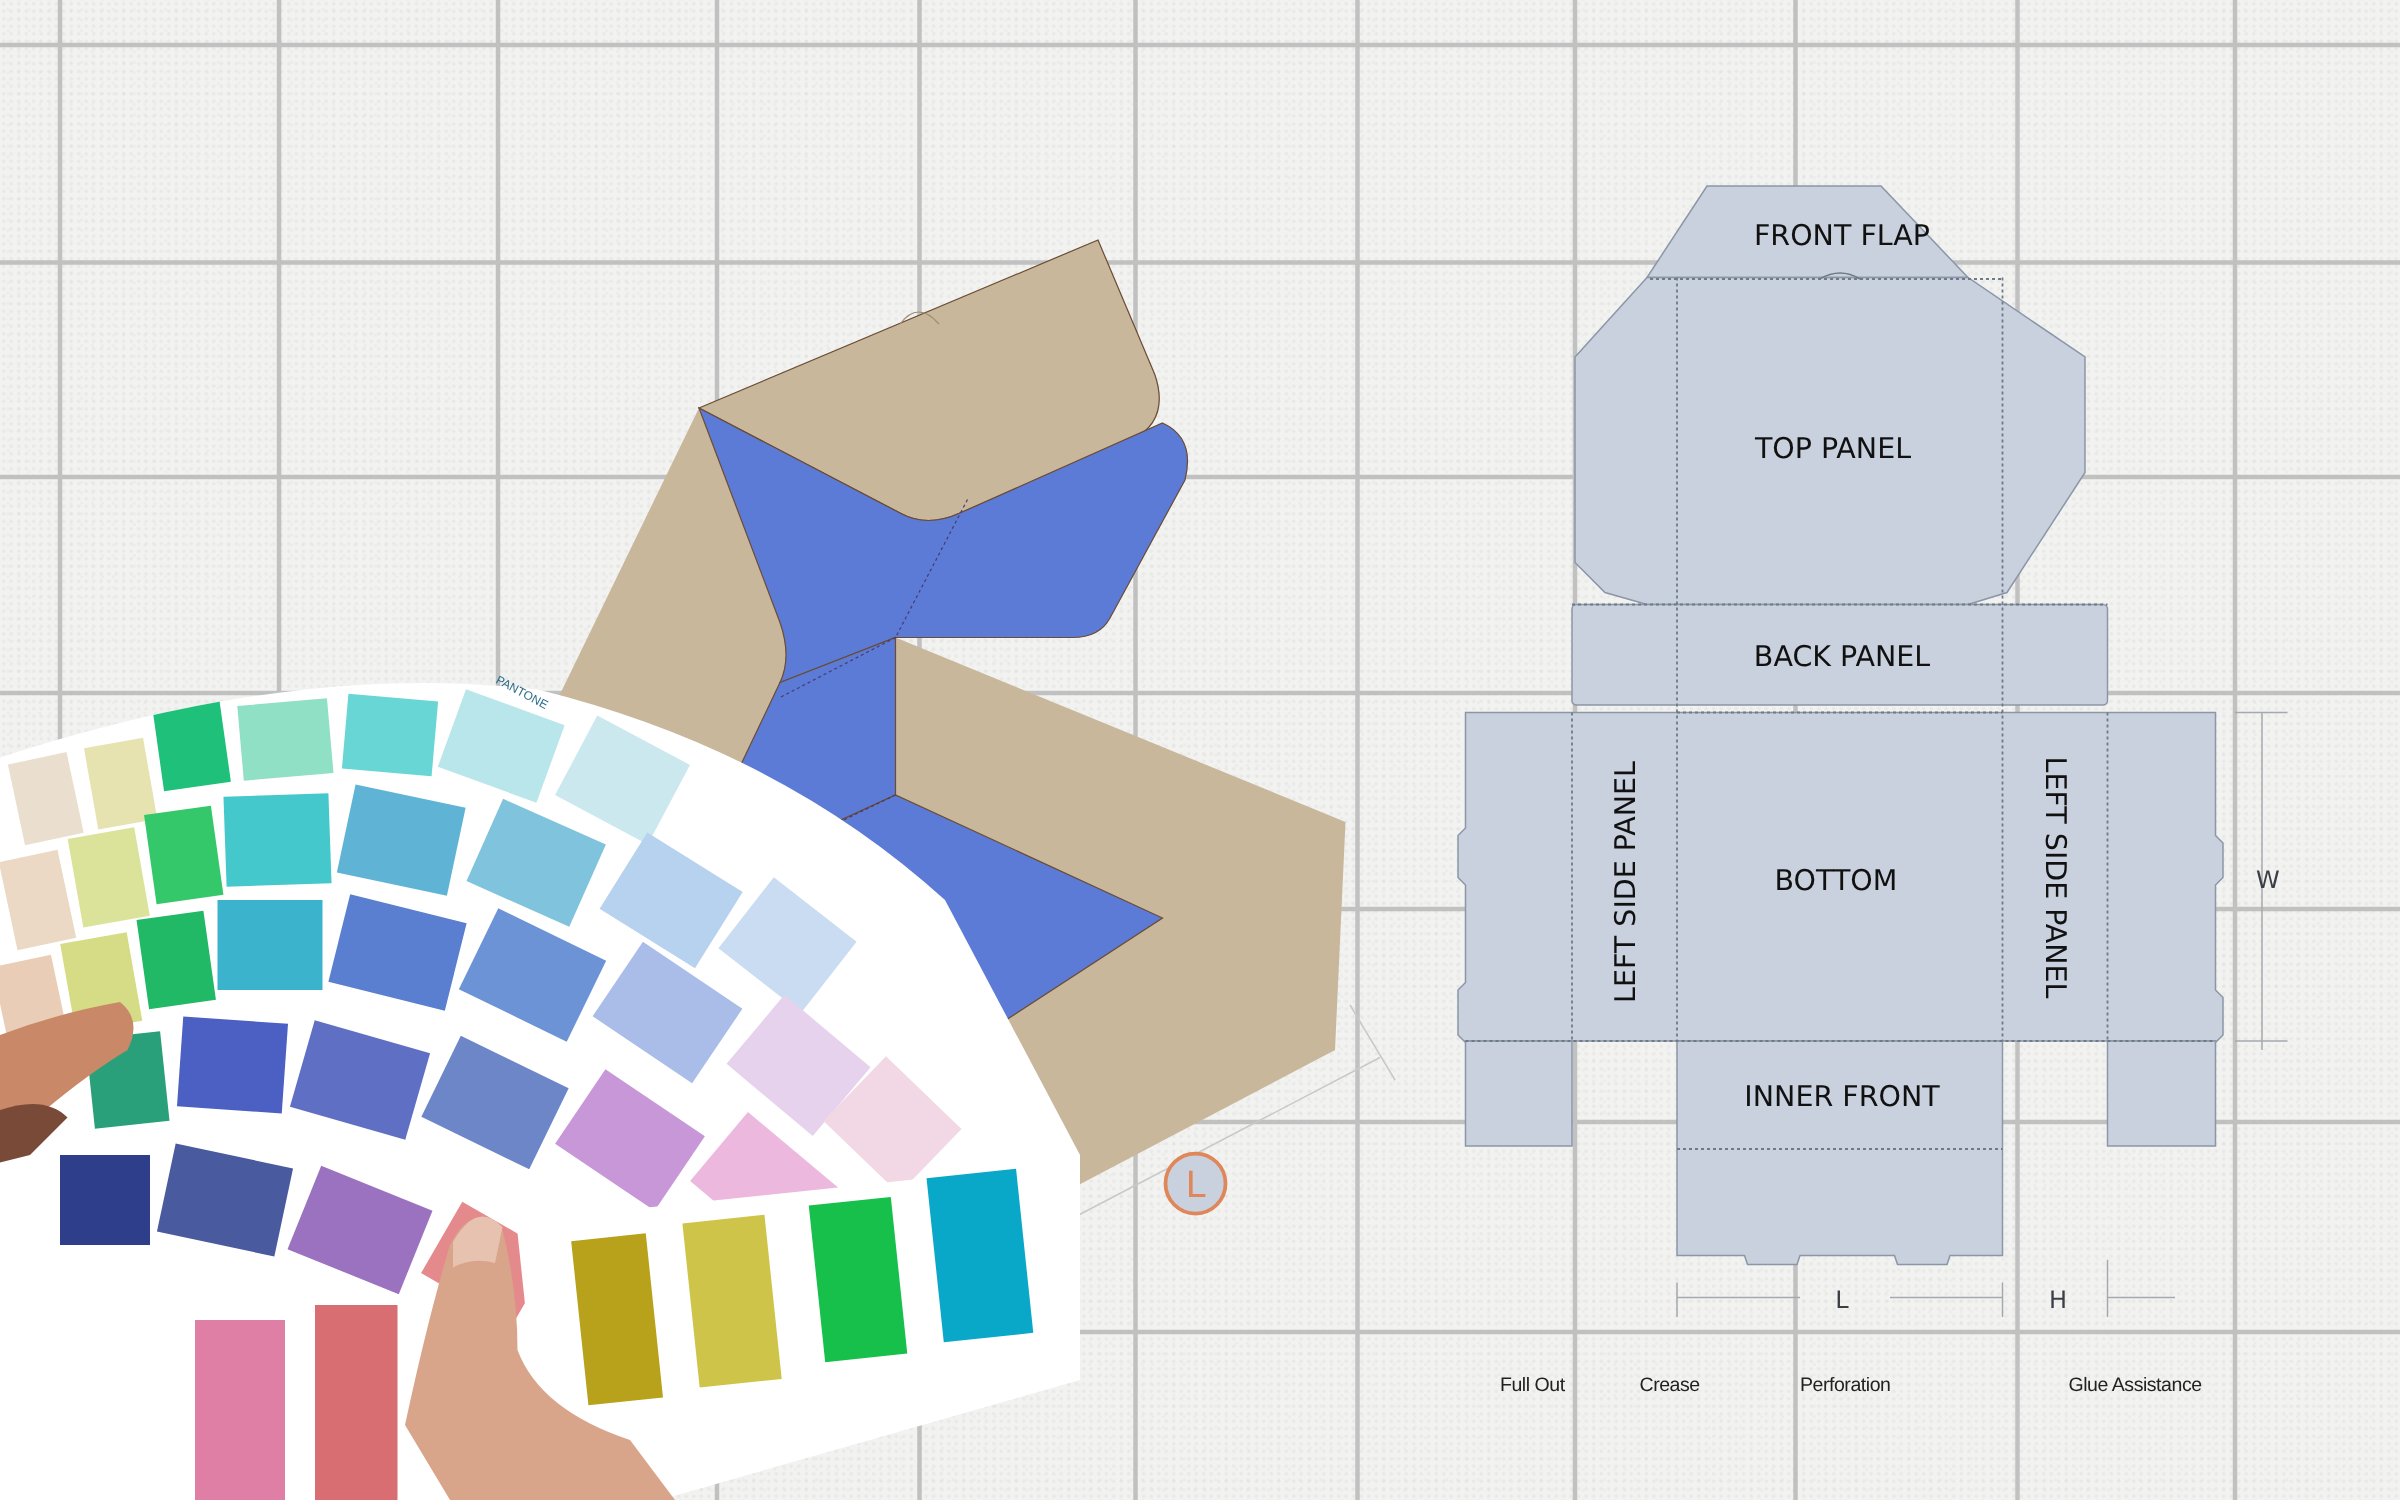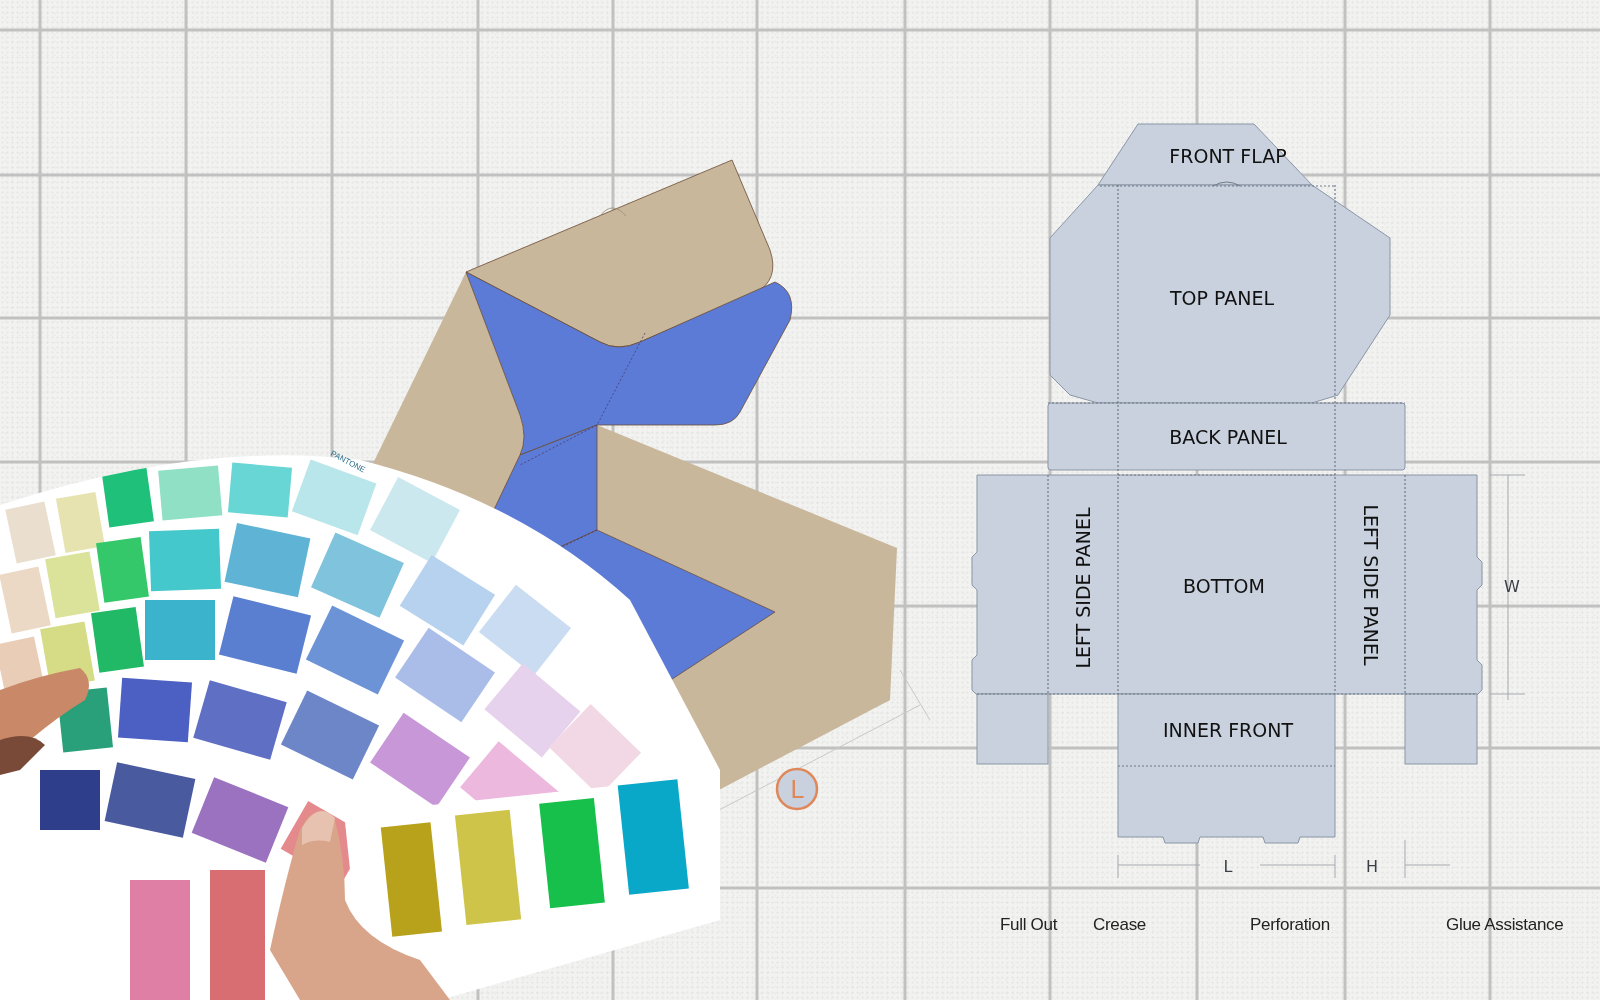--- a/index.html
+++ b/index.html
@@ -13,21 +13,21 @@
     background-color: #f2f2f1;
     background-image:
       radial-gradient(rgba(0,0,0,0.035) 1px, transparent 1.2px),
       radial-gradient(rgba(0,0,0,0.025) 1px, transparent 1.2px);
     background-size: 5px 5px, 7px 7px;
     background-position: 0 0, 2px 3px;
   }
   svg.layer { position: absolute; left: 0; top: 0; }
   .lbl { font-family: "DejaVu Sans", sans-serif; fill: #111; }
   .legend {
-    position: absolute; top: 915px; font-size: 17px; color: #222;
+    position: absolute; top: 915px; font-size: 13px; color: #222;
     font-family: "Liberation Sans", sans-serif; letter-spacing: -0.3px;
   }
 </style>
 </head>
 <body>
 
 <div class="paper"></div>
 
 <svg class="layer" width="1600" height="1000">
   <g stroke="#b9b9b9" stroke-width="3" opacity="0.85">
@@ -220,15 +220,15 @@
   <g font-family="DejaVu Sans, sans-serif" font-size="16" fill="#3a3f46">
     <text x="1228" y="872" text-anchor="middle">L</text>
     <text x="1372" y="872" text-anchor="middle">H</text>
     <text x="1512" y="592" text-anchor="middle">W</text>
   </g>
 </svg>
 
 <div>
   <span class="legend" style="left:1000px">Full Out</span>
   <span class="legend" style="left:1093px">Crease</span>
-  <span class="legend" style="left:1250px">Perforation</span>
-  <span class="legend" style="left:1446px">Glue Assistance</span>
+  <span class="legend" style="left:1200px">Perforation</span>
+  <span class="legend" style="left:1379px">Glue Assistance</span>
 </div>
 
 </body></html>

